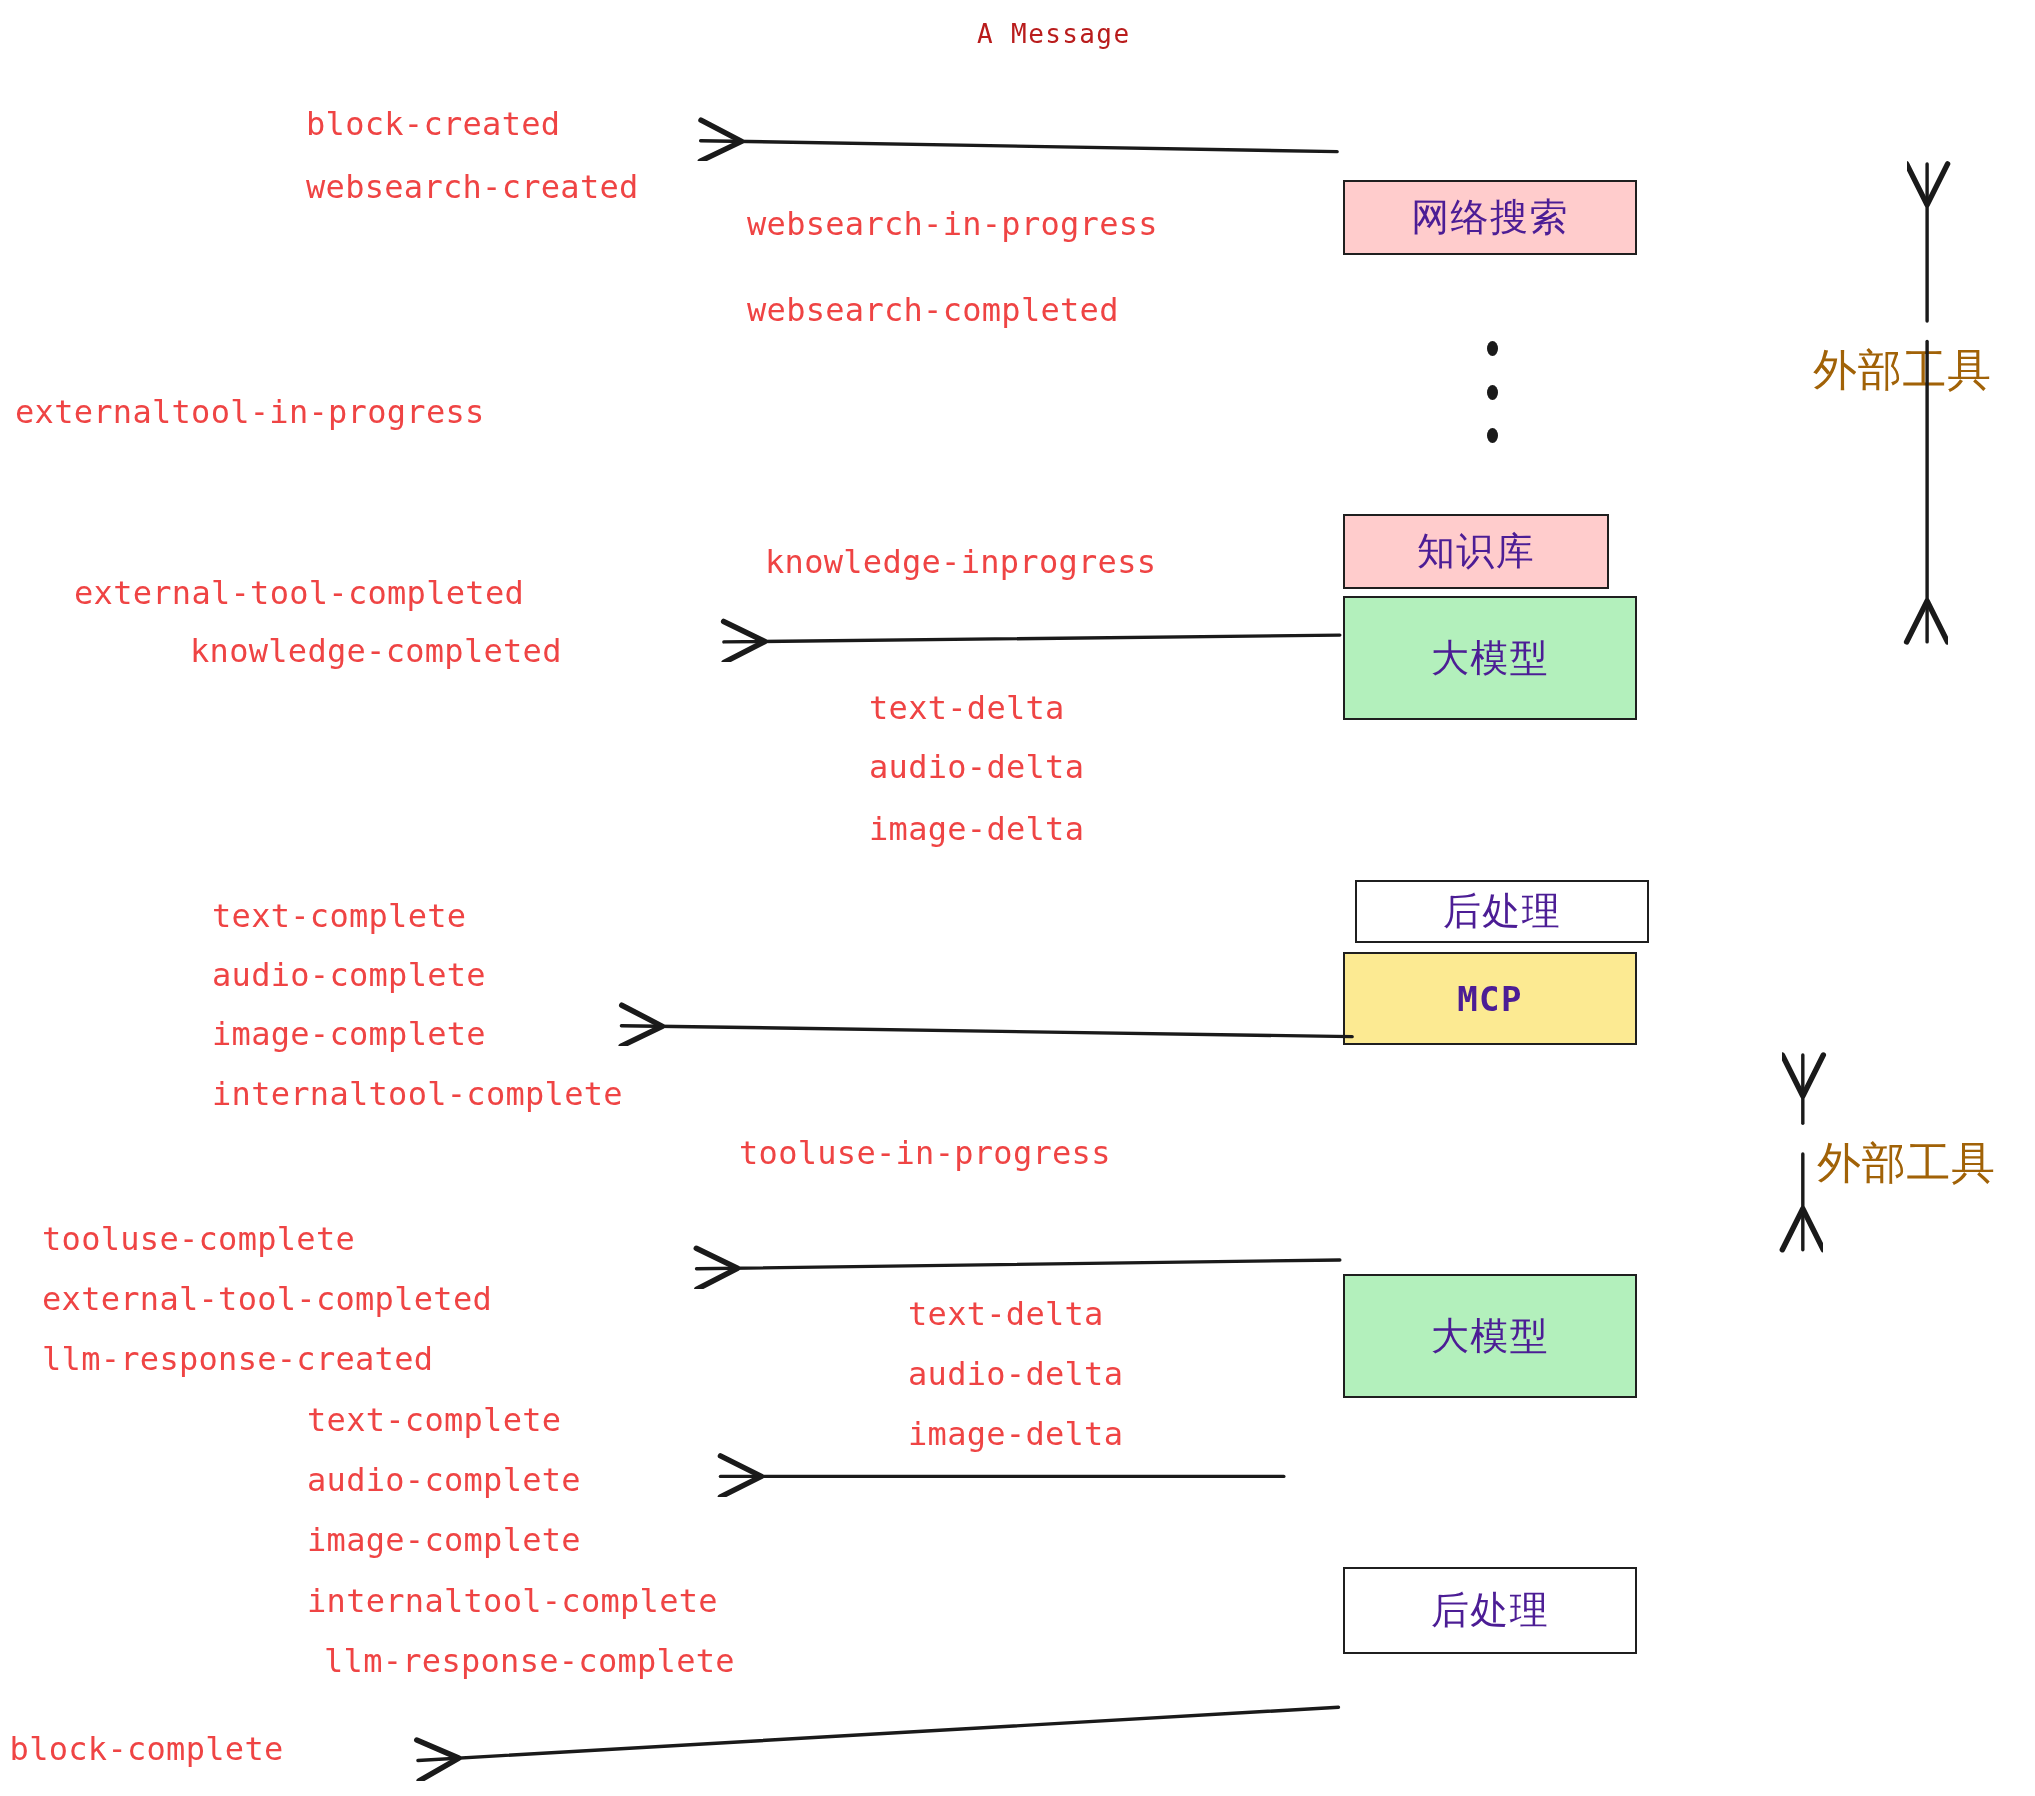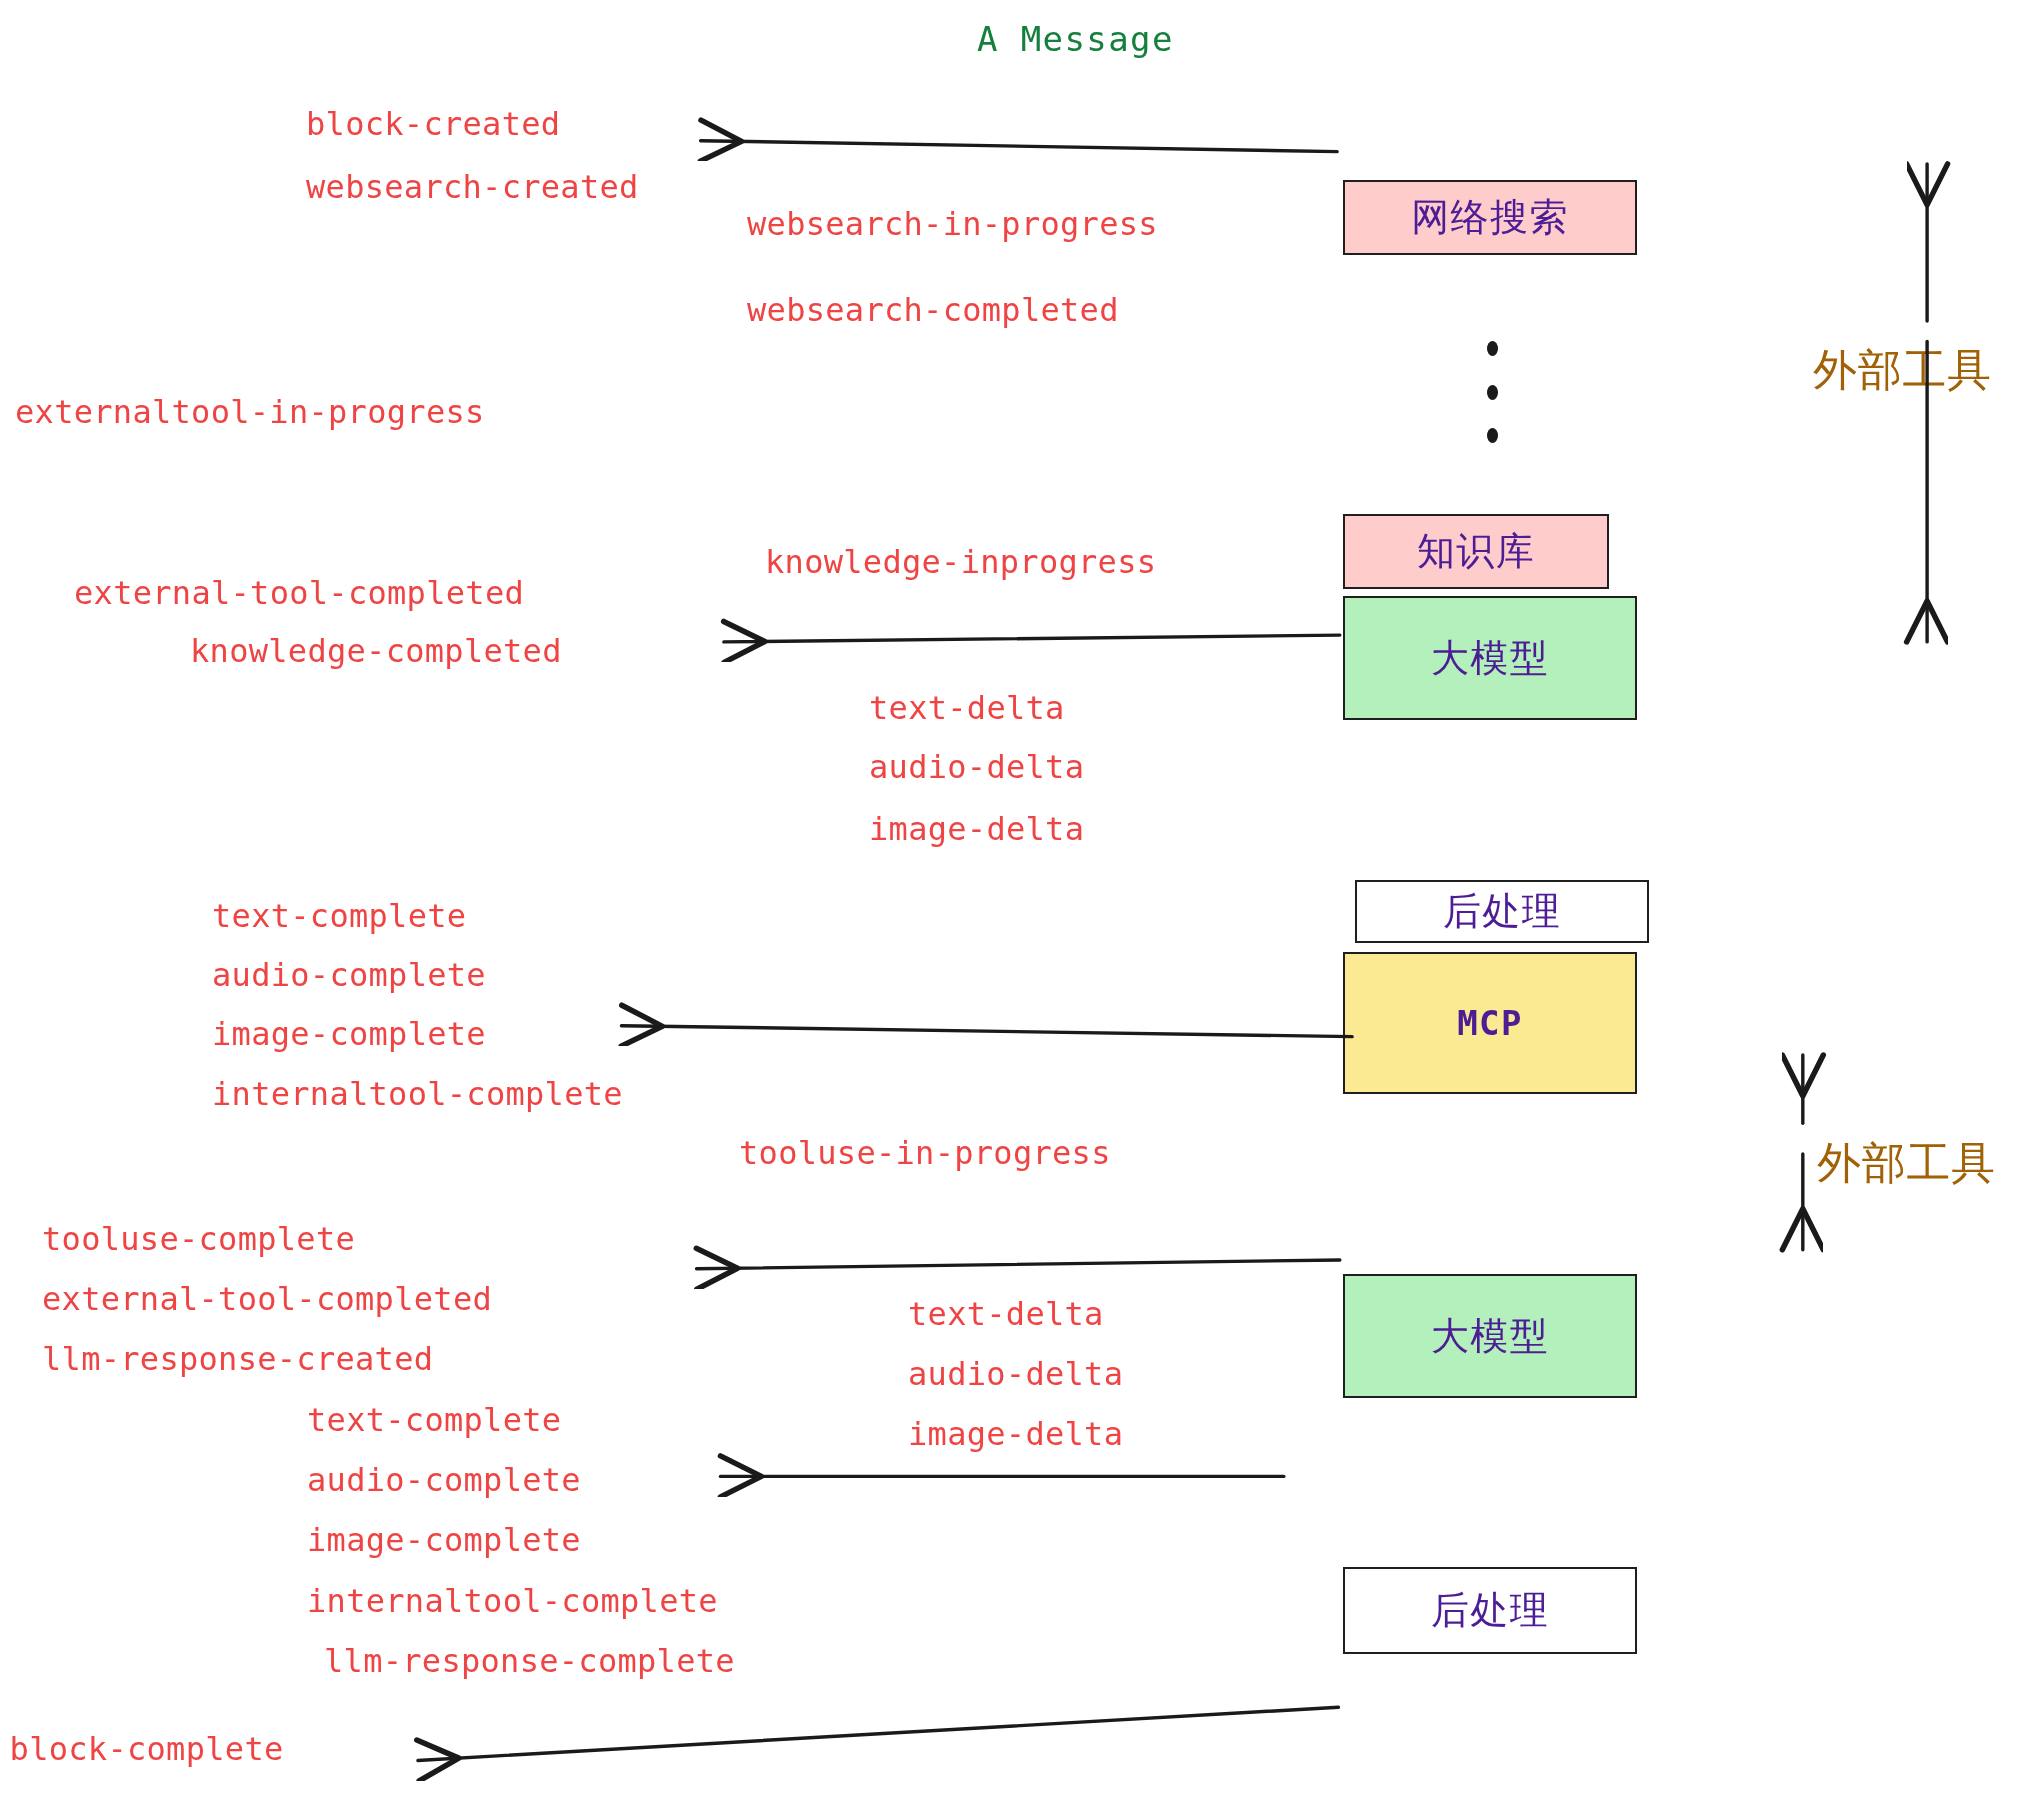--- a/index.html
+++ b/index.html
@@ -22,23 +22,23 @@
     color: #ef4444;
     font-family: "DejaVu Sans Mono", "Liberation Mono", monospace;
     font-size: 32px;
     letter-spacing: 0.3px;
     line-height: 1;
   }
   
   .title {
     position: absolute;
     white-space: nowrap;
-    color: #15803d;
+    color: #b91c1c;
     font-family: "DejaVu Sans Mono", "Liberation Mono", monospace;
-    font-size: 34px;
+    font-size: 26px;
     letter-spacing: 1.4px;
   }
   
   .box {
     position: absolute;
     box-sizing: border-box;
     border: 2.7px solid #1f1f1f;
     display: flex;
     align-items: center;
     justify-content: center;
@@ -90,21 +90,21 @@
 
 <div id="stage">
 
   <div class="title" style="left:977px; top:19px;">A Message</div>
 
   <div id="boxes-layer">
       <div class="box" style="left: 1343px; top: 180px; width: 294px; height: 75px; background: rgb(255, 204, 204);">网络搜索</div>
       <div class="box" style="left: 1343px; top: 514px; width: 266px; height: 75px; background: rgb(255, 204, 204); text-align: right;">知识库</div>
       <div class="box" style="left: 1343px; top: 596px; width: 294px; height: 124px; background: rgb(179, 240, 188);">大模型</div>
       <div class="box" style="left: 1355px; top: 880px; width: 294px; height: 63px; background: rgb(255, 255, 255);">后处理</div>
-      <div class="box latin" style="left: 1343px; top: 952px; width: 294px; height: 142px; background: rgb(252, 234, 146);">MCP</div>
+      <div class="box latin" style="left: 1343px; top: 952px; width: 294px; height: 93px; background: rgb(252, 234, 146);">MCP</div>
       <div class="box" style="left: 1343px; top: 1274px; width: 294px; height: 124px; background: rgb(179, 240, 188);">大模型</div>
       <div class="box" style="left: 1343px; top: 1567px; width: 294px; height: 87px; background: rgb(255, 255, 255);">后处理</div>
     </div>
   <div id="events-layer">
       <div class="evt" style="left: 306px; top: 108px;">block-created</div>
       <div class="evt" style="left: 306px; top: 171px;">websearch-created</div>
       <div class="evt" style="left: 747px; top: 208px;">websearch-in-progress</div>
       <div class="evt" style="left: 747px; top: 294px;">websearch-completed</div>
       <div class="evt" style="left: 15px; top: 396px;">externaltool-in-progress</div>
       <div class="evt" style="left: 765px; top: 546px;">knowledge-inprogress</div>

